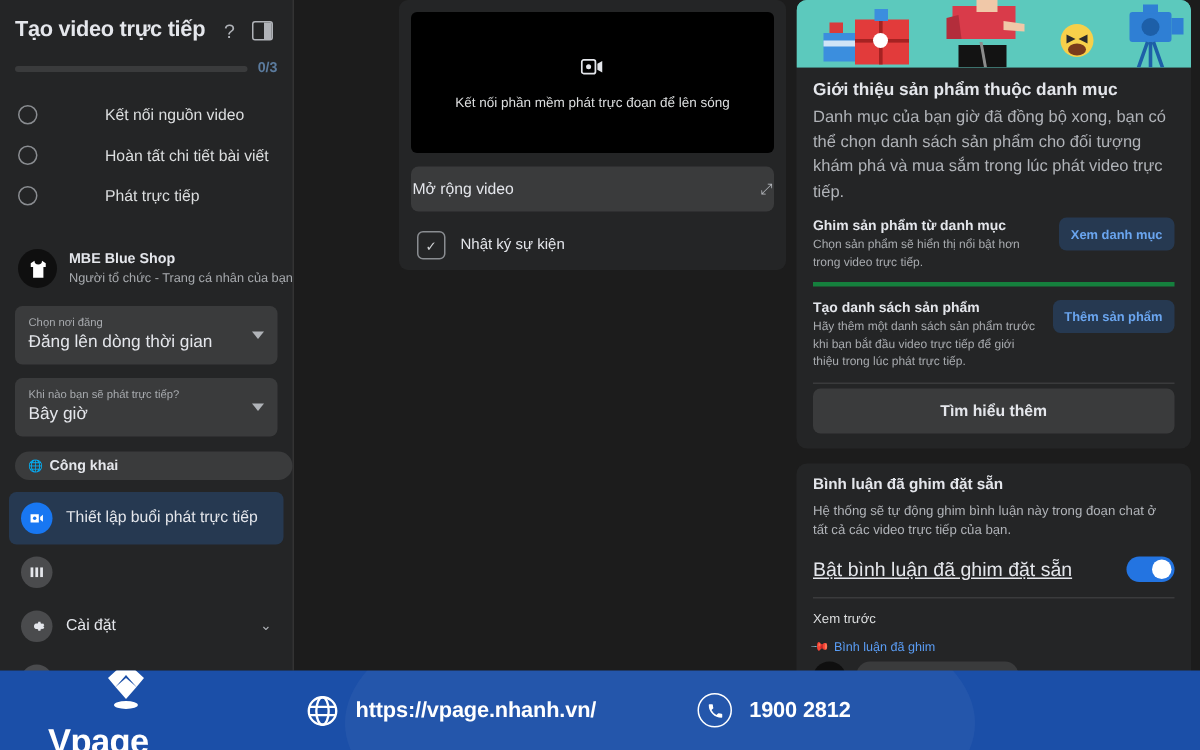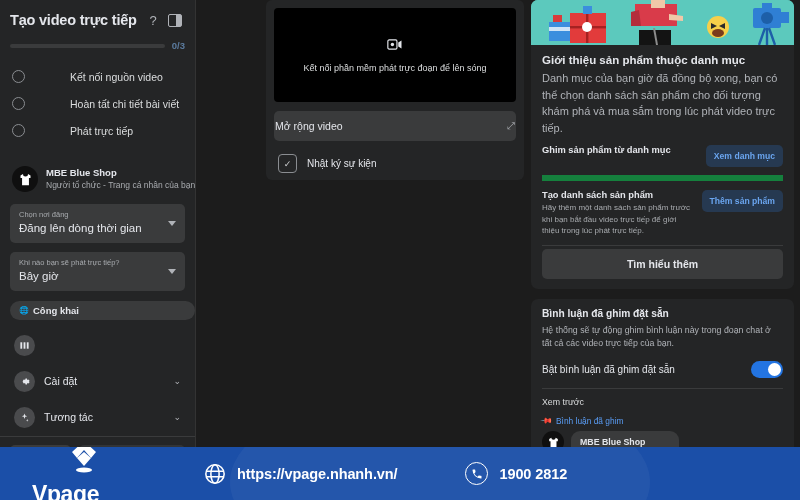--- a/index.html
+++ b/index.html
@@ -120,21 +120,21 @@
   
   .right { position: absolute; left: 531px; top: 0; width: 263px; }
   .card { background: #242526; border-radius: 7px; overflow: hidden; }
 
   .banner { height: 45px; background: #5cc9bd; position: relative; overflow: hidden; }
   .card-body { padding: 9px 11px 10px 11px; }
   .card-title { font-size: 11.5px; font-weight: bold; color: #e4e6eb; margin-bottom: 4px; }
   .card-desc { font-size: 11px; color: #b0b3b8; line-height: 1.5; }
 
   .prow { display: flex; align-items: flex-start; gap: 8px; padding: 9px 0 8px 0; }
-  .prow + .prow { border-top: 6px solid #15803d; }
+  .prow + .prow { border-top: 3px solid #15803d; }
   .prow-txt { flex: 1; min-width: 0; }
   .prow-title { font-size: 9.3px; font-weight: bold; color: #e4e6eb; margin-bottom: 2px; }
   .prow-desc { font-size: 8px; color: #a8abaf; line-height: 1.45; }
   .btn-blue {
     flex: none; background: #263951; color: #6aa5ef; font-size: 8.6px; font-weight: bold;
     padding: 6px 8px; border-radius: 5px; white-space: nowrap;
   }
   .btn-wide {
     margin-top: 3px; background: #3a3b3c; color: #e4e6eb;
     font-size: 10.5px; font-weight: bold; text-align: center;
@@ -142,21 +142,21 @@
   }
 
   .pin-card { margin-top: 10px; position: relative; }
   .redbox {
     position: absolute; left: -6px; top: -6px; right: -6px; bottom: -7px;
     border: 3px solid #ee1c25; border-radius: 2px; pointer-events: none;
   }
   .pin-head { font-size: 10.2px; font-weight: bold; color: #e4e6eb; }
   .pin-desc { font-size: 8.8px; color: #b0b3b8; line-height: 1.5; margin-top: 5px; }
   .toggle-row { display: flex; align-items: center; gap: 8px; margin-top: 11px; padding-bottom: 10px; }
-  .toggle-lbl { flex: 1; font-size: 10px; color: #e4e6eb; }
+  .toggle-lbl { flex: 1; font-size: 13px; color: #e4e6eb; text-decoration: underline; }
   .switch {
     width: 32px; height: 17px; border-radius: 10px; background: #2374e1;
     position: relative; flex: none;
   }
   .knob {
     position: absolute; right: 2px; top: 2px; width: 13px; height: 13px;
     border-radius: 50%; background: #fff;
   }
   .hr { height: 1px; background: #3a3b3c; }
   .preview-lbl { font-size: 8.8px; color: #dcdedf; margin: 8px 0 9px 0; }
@@ -257,20 +257,30 @@
       <div class="field-val">Bây giờ</div>
       <div class="caret"></div>
     </div>
 
     <div class="pill">
       <span class="globe-sm">🌐</span>
       <span>Công khai</span>
     </div>
 
     <div class="nav">
+      <div class="nav-item active">
+        <div class="nav-ico blue">
+          <svg width="11" height="11" viewBox="0 0 24 24" fill="#fff">
+              <path d="M3 6h12v12H3z"></path>
+              <path d="M17 10l4-3v10l-4-3z"></path>
+              <circle cx="9" cy="12" r="2.5" fill="#1877f2"></circle>
+            </svg>
+        </div>
+        <div class="nav-lbl">Thiết lập buổi phát trực tiếp</div>
+      </div>
       <div class="nav-item">
         <div class="nav-ico">
           <svg width="11" height="11" viewBox="0 0 24 24" fill="#e4e6eb">
               <rect x="3" y="5" width="4" height="14"></rect>
               <rect x="10" y="5" width="4" height="14"></rect>
               <rect x="17" y="5" width="4" height="14"></rect>
             </svg>
         </div>
       </div>
       <div class="nav-item">
@@ -362,20 +372,21 @@
           <path d="M234 28 L228 45 M238 28 L244 45 M236 28 L236 45" stroke="#1d5fa8" stroke-width="2.4"></path>
         </svg>
       </div>
       <div class="card-body">
         <div class="card-title">Giới thiệu sản phẩm thuộc danh mục</div>
         <div class="card-desc">Danh mục của bạn giờ đã đồng bộ xong, bạn có thể chọn danh sách sản phẩm cho đối tượng khám phá và mua sắm trong lúc phát video trực tiếp.</div>
 
         <div class="prow">
           <div class="prow-txt">
             <div class="prow-title">Ghim sản phẩm từ danh mục</div>
+            <div class="prow-desc">Chọn sản phẩm sẽ hiển thị nổi bật hơn trong video trực tiếp.</div>
           </div>
           <div class="btn-blue">Xem danh mục</div>
         </div>
 
         <div class="prow">
           <div class="prow-txt">
             <div class="prow-title">Tạo danh sách sản phẩm</div>
             <div class="prow-desc">Hãy thêm một danh sách sản phẩm trước khi bạn bắt đầu video trực tiếp để giới thiệu trong lúc phát trực tiếp.</div>
           </div>
           <div class="btn-blue">Thêm sản phẩm</div>

